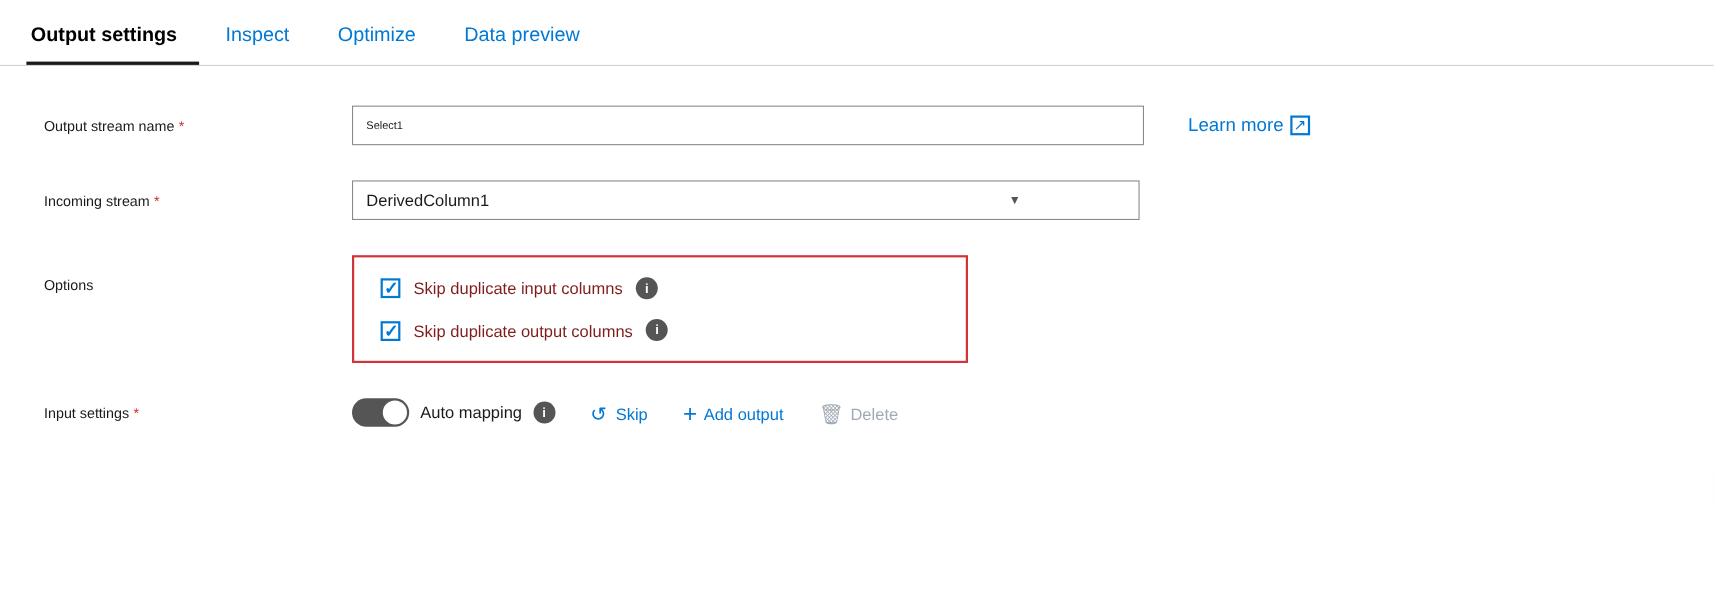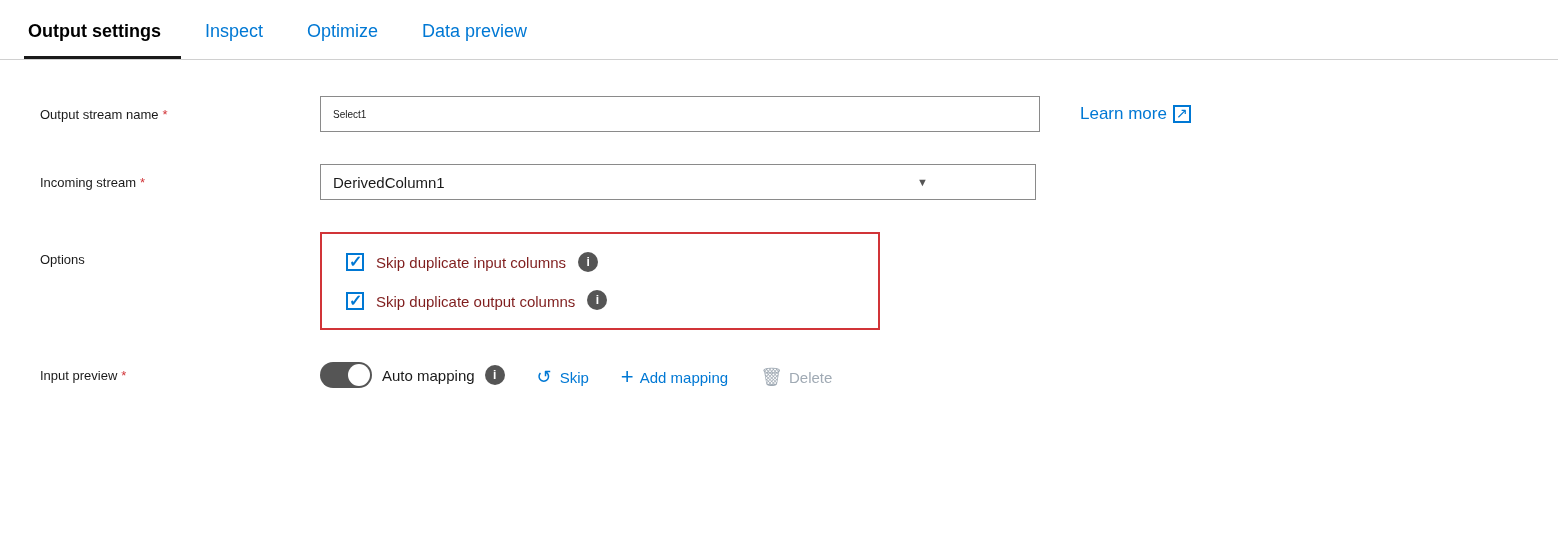--- a/index.html
+++ b/index.html
@@ -329,41 +329,41 @@
             <input type="checkbox" class="checkbox-input" checked="" style="">
             <span class="checkbox-label">Skip duplicate output columns</span>
             <span class="info-icon">i</span>
           </div>
         </div>
       </div>
     </div>
 
     <div class="form-row" style="margin-bottom:0;">
       <div class="form-label">
-        <span>Input preview</span><span class="required-star">*</span>
+        <span>Input settings</span><span class="required-star">*</span>
       </div>
       <div class="form-control-area">
         <div class="input-cols-controls">
 
           <div class="toggle-wrapper">
             <div class="toggle-track">
               <div class="toggle-thumb"></div>
             </div>
             <span class="toggle-label">Auto mapping</span>
             <span class="info-icon">i</span>
           </div>
 
           <button class="reset-btn">
             <span class="reset-icon">↺</span>
             <span>Skip</span>
           </button>
 
           <button class="add-mapping-btn">
             <span class="plus-icon">+</span>
-            <span>Add mapping</span>
+            <span>Add output</span>
           </button>
 
           <button class="delete-btn">
             <span class="trash-icon">🗑</span>
             <span>Delete</span>
           </button>
         </div>
       </div>
     </div>
 

